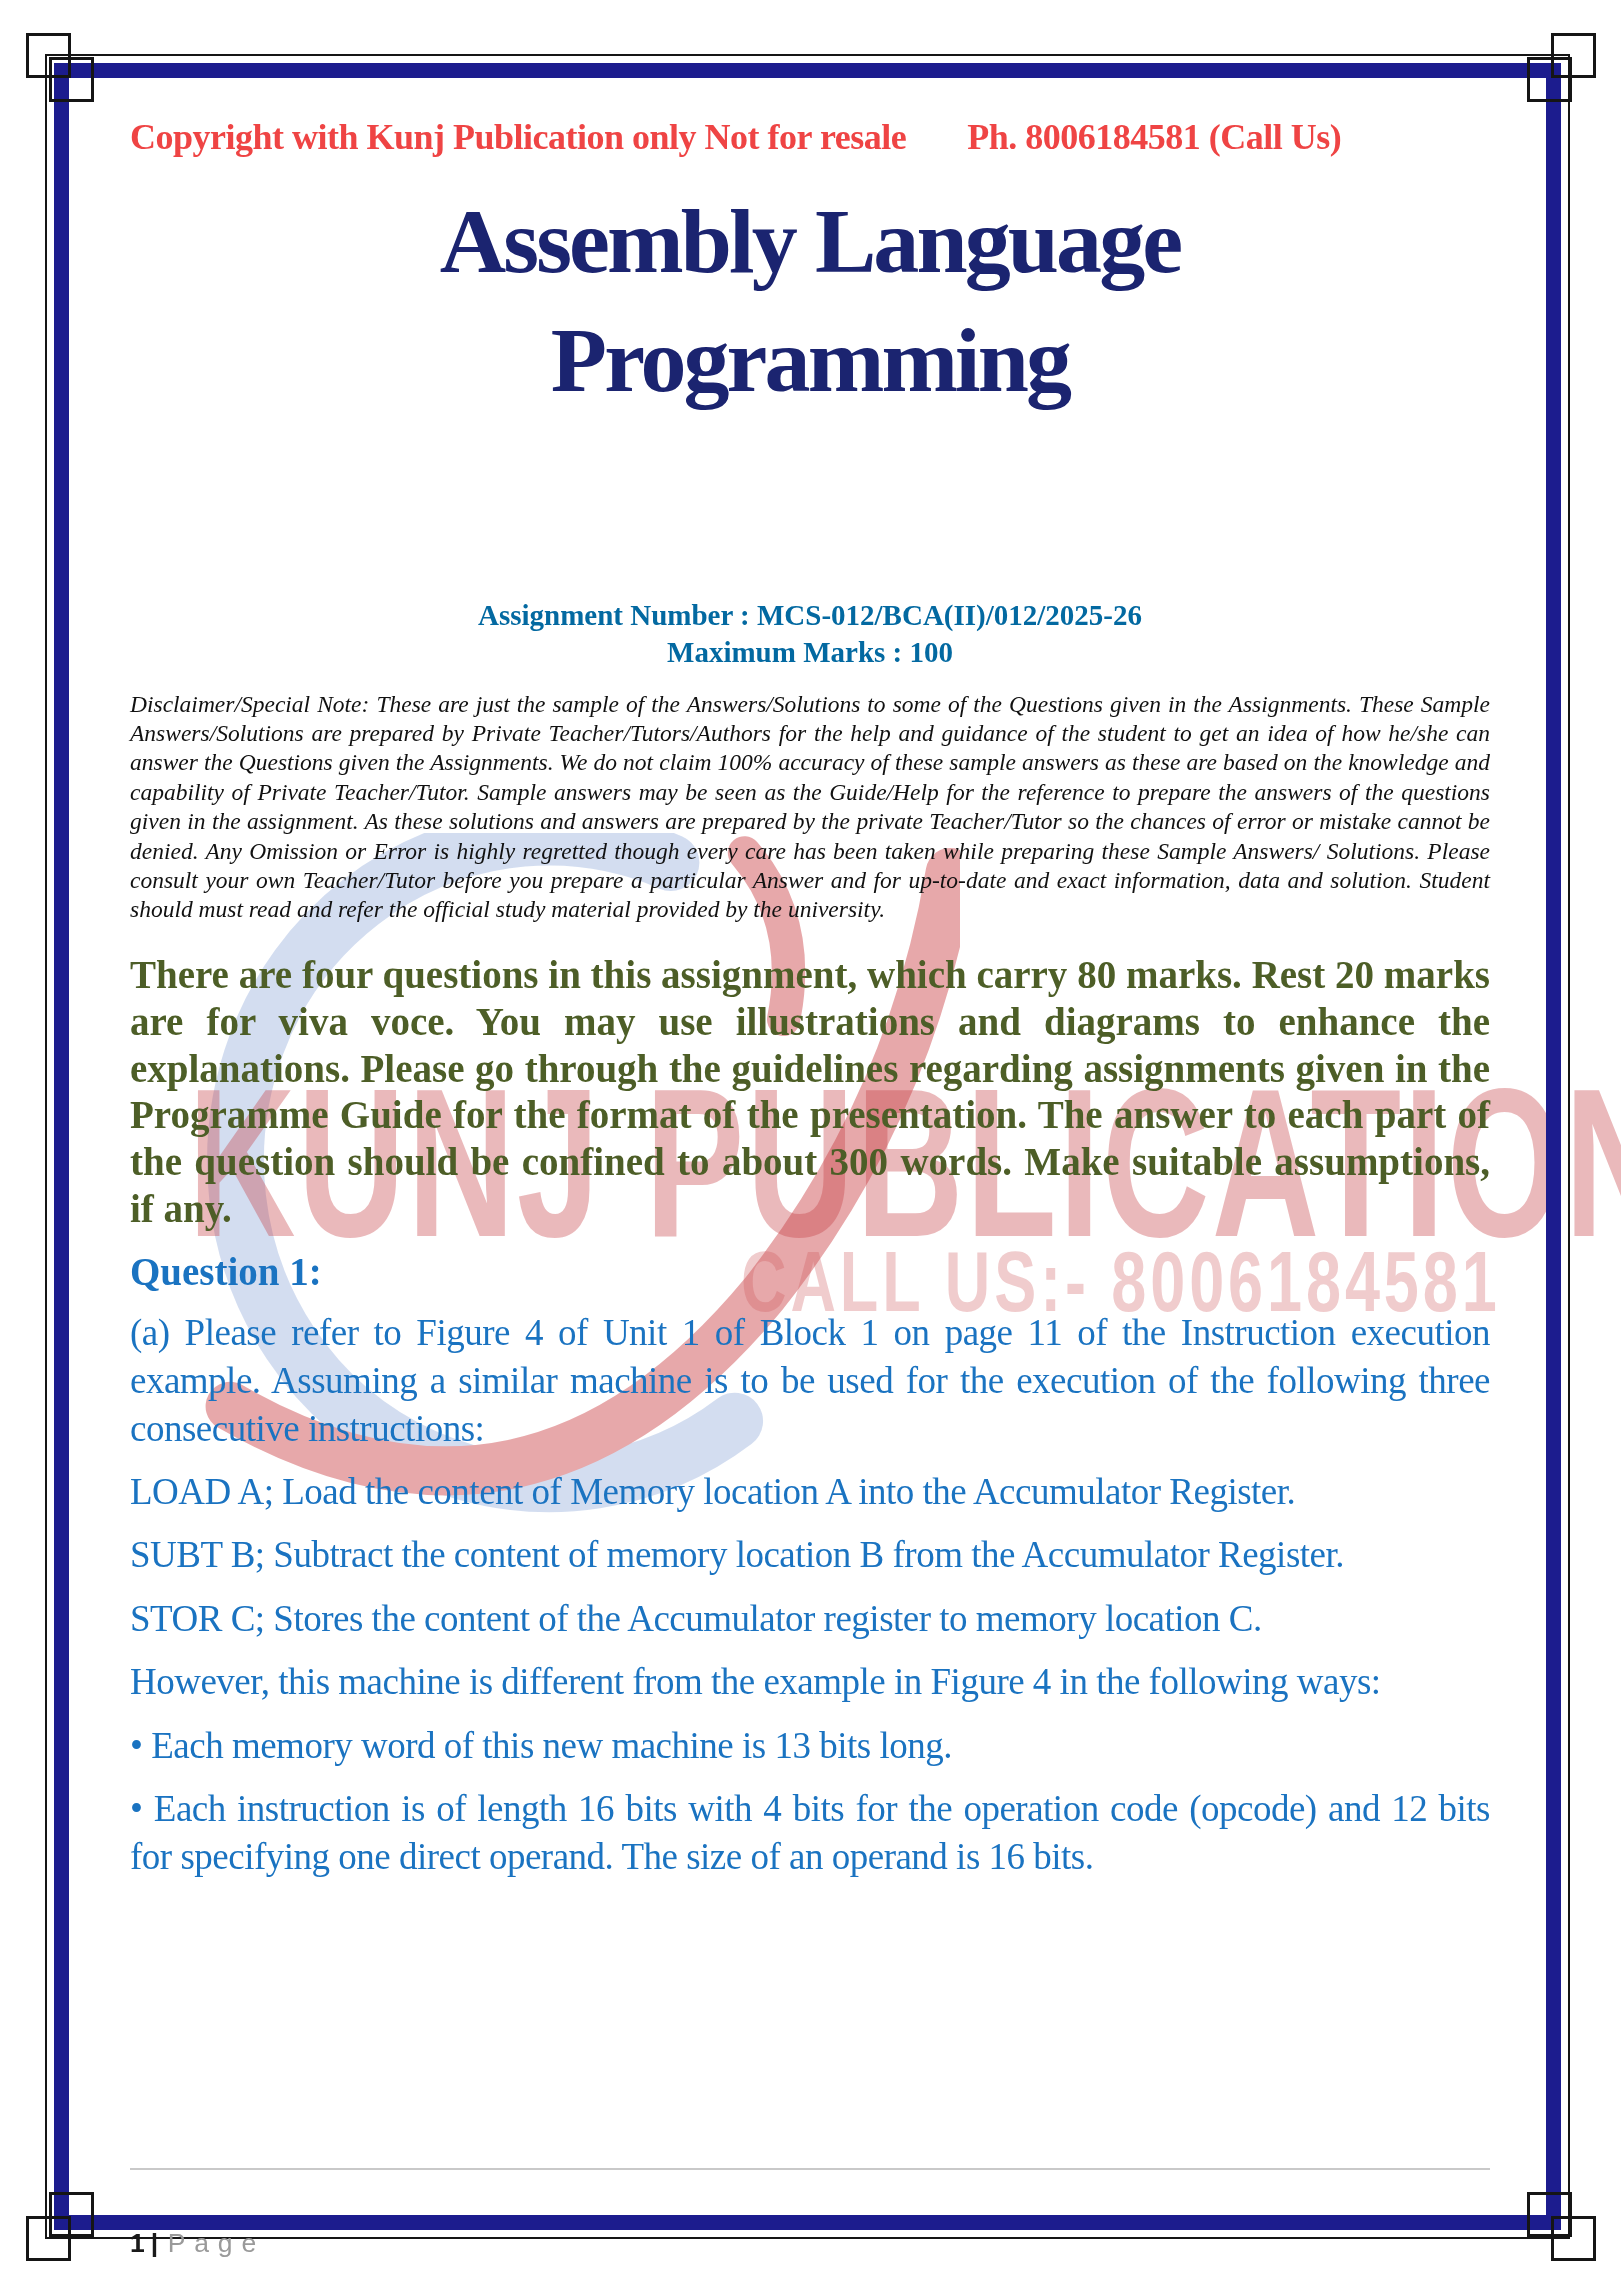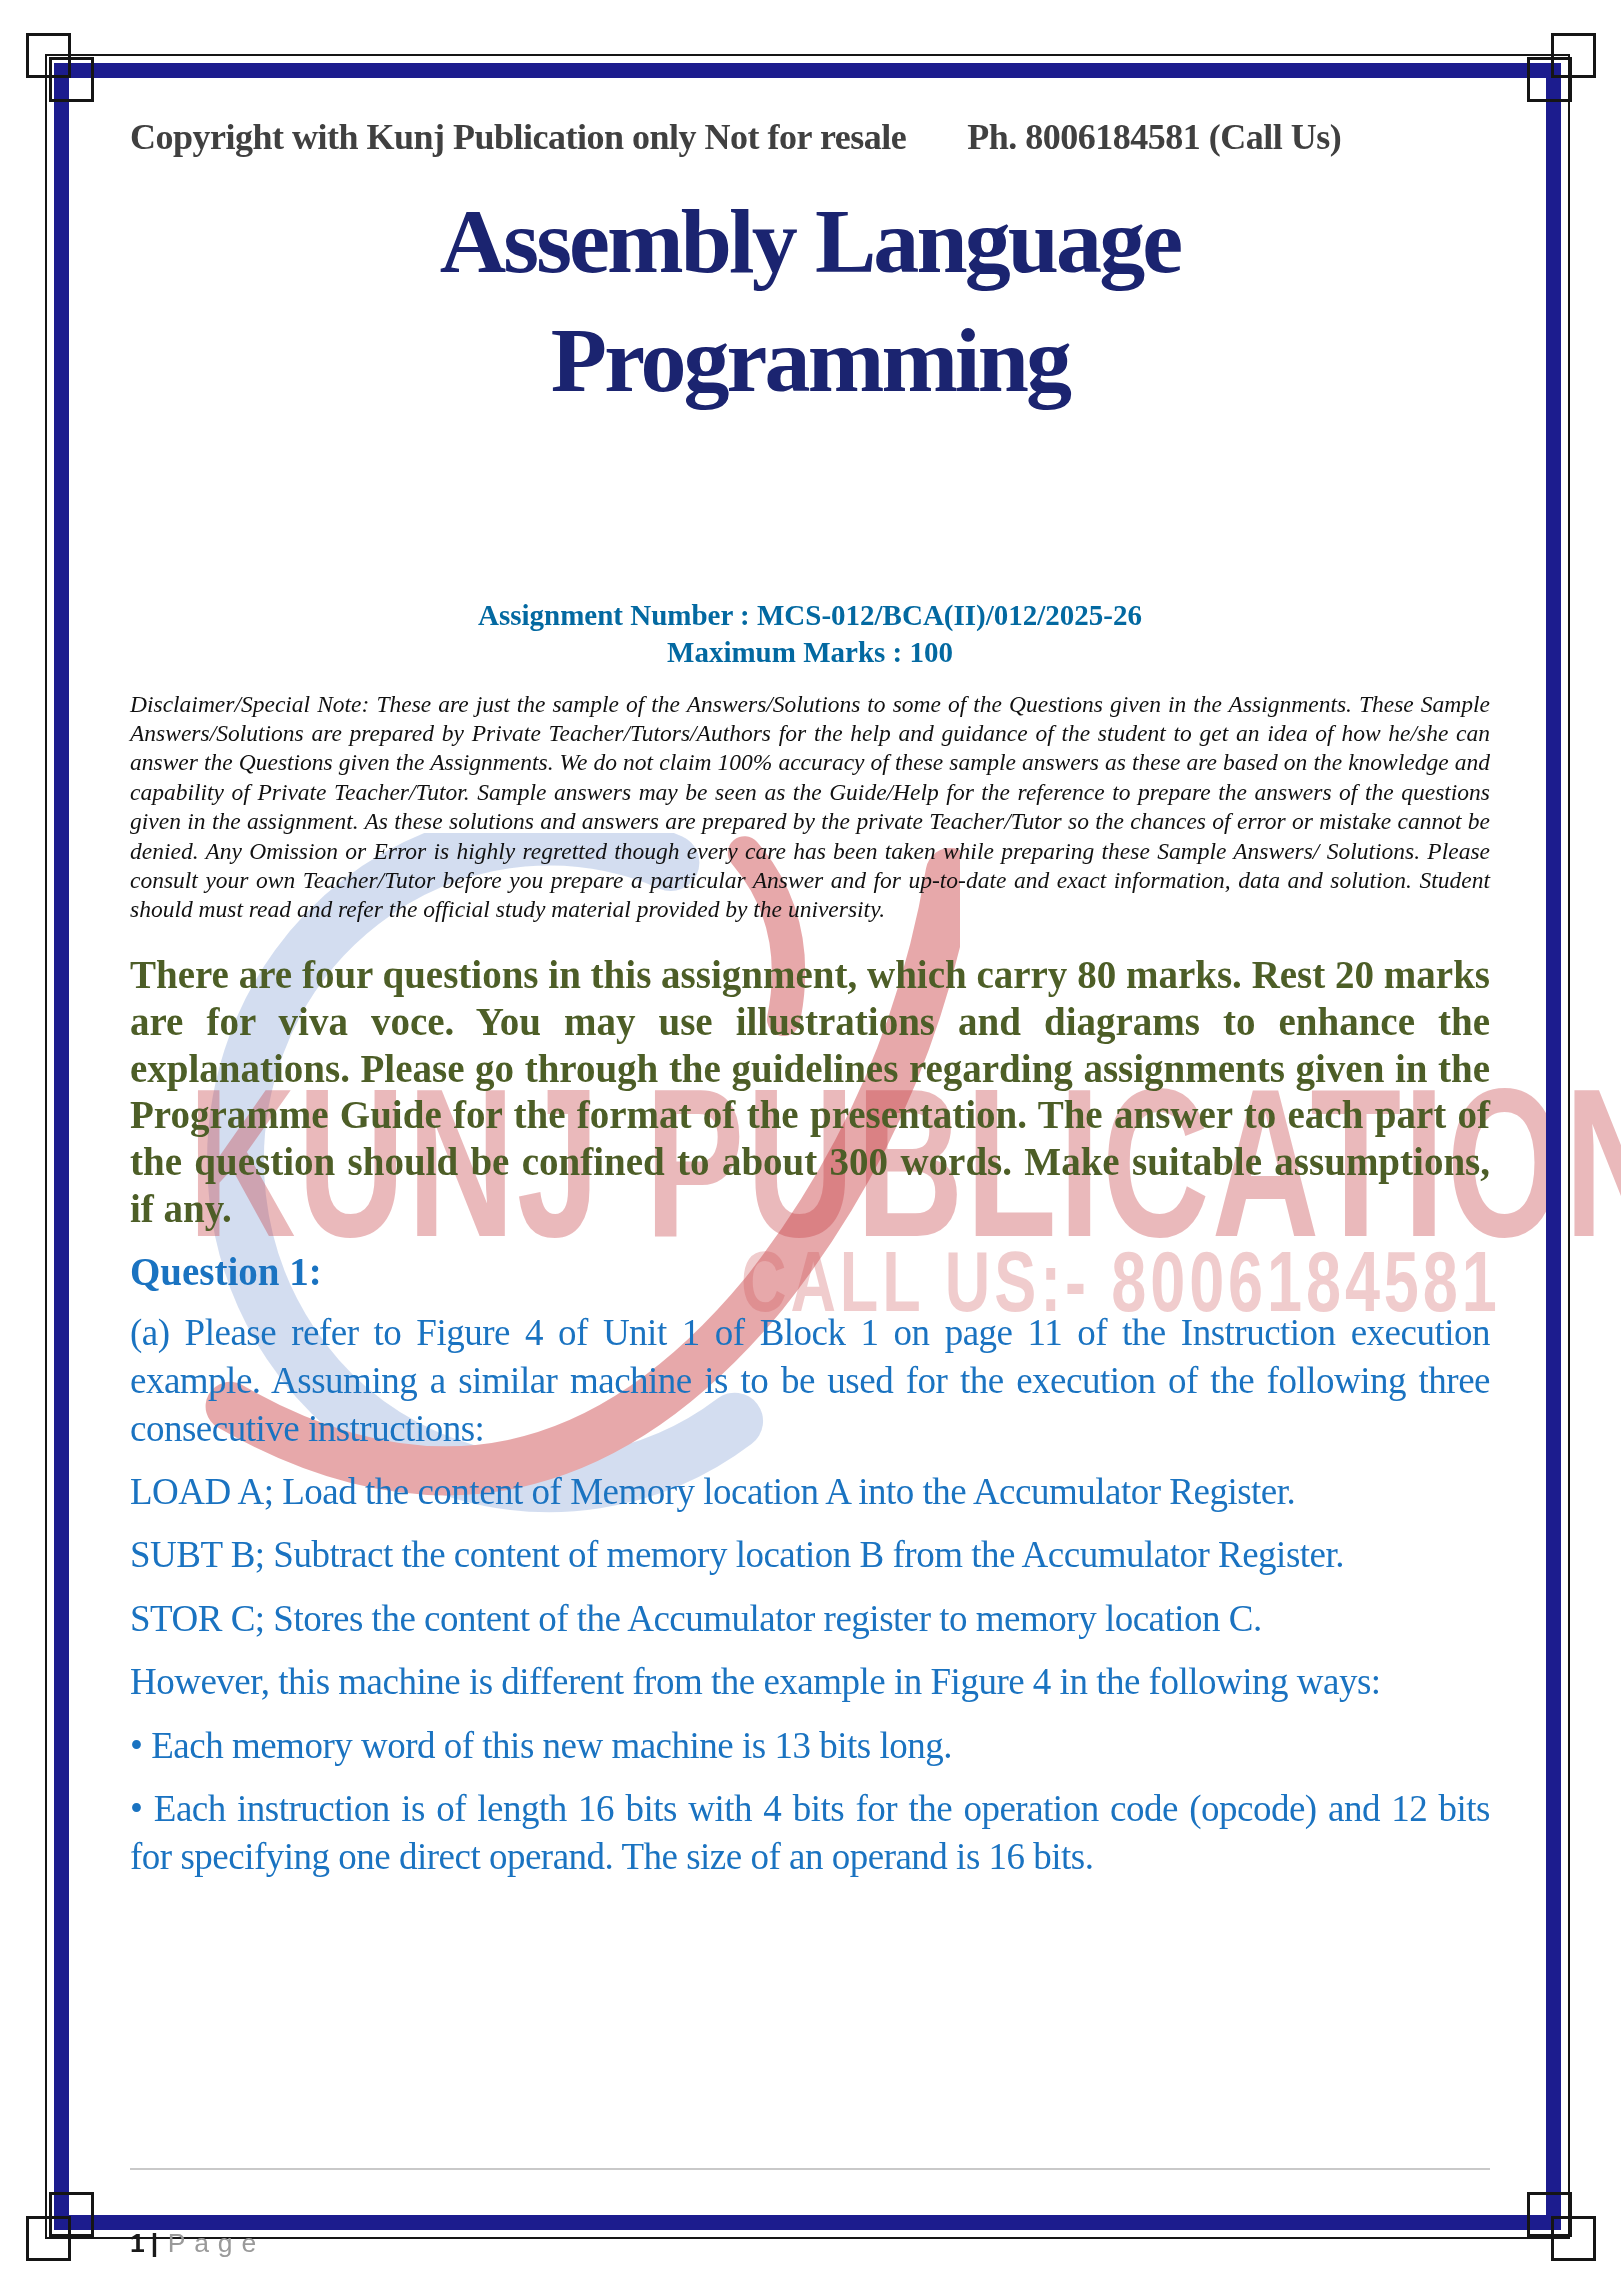--- a/index.html
+++ b/index.html
@@ -42,21 +42,21 @@
     transform:scale(1.0,1.35);transform-origin:top left;
   }
   .wm-logo{position:absolute;left:137px;top:833px;opacity:0.5;}
 
   
   .content{
     position:absolute;left:130px;top:116px;width:1360px;z-index:1;
   }
   .header-line{
     display:flex;gap:61px;align-items:center;
-    font-weight:bold;font-size:36px;color:#404040;letter-spacing:-0.5px;
+    font-weight:bold;font-size:36px;color:#ef4444;letter-spacing:-0.5px;
     white-space:nowrap;
   }
   .doc-title{
     margin-top:23.5px;text-align:center;font-weight:bold;
     font-size:92px;line-height:1.3;letter-spacing:-2.9px;color:#1b2470;
   }
   .assign-block{
     margin-top:176px;text-align:center;font-weight:bold;
     font-size:29px;line-height:1.3;color:#0369a1;
   }

